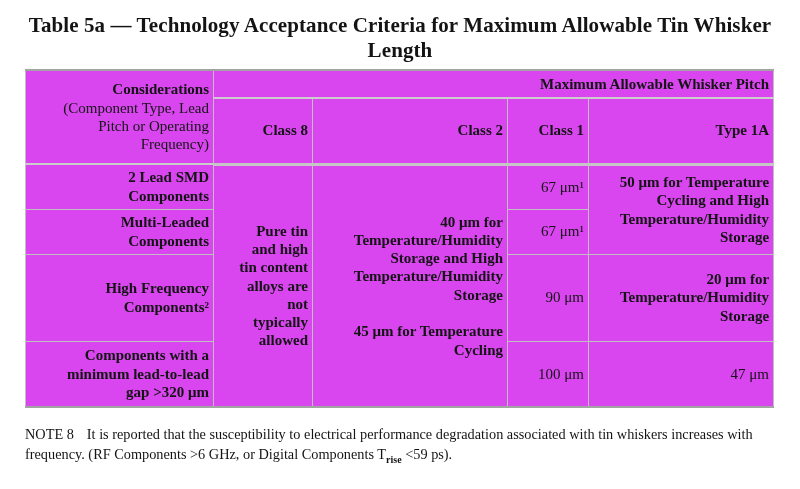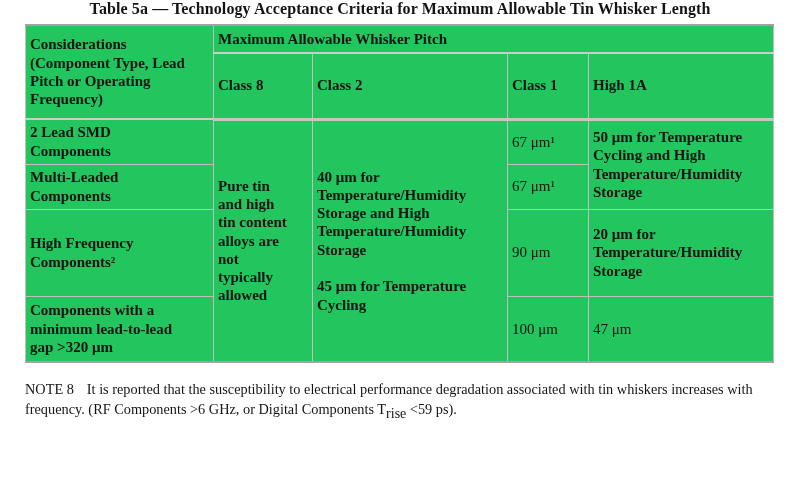--- a/index.html
+++ b/index.html
@@ -6,55 +6,56 @@
   body {
     width: 800px; height: 489px;
     background: #ffffff;
     overflow: hidden;
     font-family: "Liberation Serif", serif;
     color: #141414;
   }
   .page { width: 800px; height: 489px; position: relative; }
 
   .doc-title {
+    padding-top: 13px;
     text-align: center;
     font-weight: bold;
-    font-size: 16px;
+    font-size: 21px;
     letter-spacing: 0.1px;
   }
 
   table.acceptance {
     border-collapse: collapse;
     table-layout: fixed;
     margin: 6px 0 0 25px;
     width: 748px;
     border: 2px solid #a3a3a3;
     border-left-width: 1px;
     border-right-width: 1px;
   }
   table.acceptance td {
     border: 1px solid #bfbfbf;
-    text-align: left;
+    text-align: right;
     vertical-align: middle;
     font-size: 15px;
     line-height: 1.22;
     padding: 2px 4px;
-    background: #22c55e;
+    background: #d946ef;
   }
   td.shaded { background: #f1f1f0; }
   td.bold, .bold { font-weight: bold; }
   .pre { white-space: pre-line; font-weight: bold; }
   tr.hdr-class td { border-bottom: 3px solid #c6c6c6; }
   tr.hdr-span td { border-bottom: 2px solid #cccccc; }
-  .considerations-sub { font-weight: bold; white-space: pre-line; }
+  .considerations-sub { font-weight: normal; white-space: pre-line; }
 
   .notes { margin: 17px 25px 0 25px; width: 755px; }
   .note { margin: 0 0 15px 0; font-size: 14.3px; line-height: 1.38; }
   .note-label { margin-right: 13px; }
-  .note-sub { vertical-align: sub; font-size: 14px; line-height: 0; }
+  .note-sub { vertical-align: sub; font-size: 10px; line-height: 0; font-weight: bold; }
 </style>
 </head>
 <body>
 
 <div class="page">
 
   <div class="doc-title">Table 5a — Technology Acceptance Criteria for Maximum Allowable Tin Whisker Length</div>
 
   <table class="acceptance">
     <colgroup>
@@ -71,21 +72,21 @@
           <div class="considerations-sub">(Component Type, Lead
 Pitch or Operating
 Frequency)</div>
         </td>
         <td class="shaded bold" colspan="4">Maximum Allowable Whisker Pitch</td>
       </tr>
       <tr class="hdr-class" style="height:62px">
         <td class="shaded bold">Class 8</td>
         <td class="shaded bold">Class 2</td>
         <td class="shaded bold">Class 1</td>
-        <td class="shaded bold">High 1A</td>
+        <td class="shaded bold">Type 1A</td>
       </tr>
 
       <tr style="height:45px">
         <td class="shaded bold pre">2 Lead SMD
 Components</td>
         <td class="pre" rowspan="4">Pure tin
 and high
 tin content
 alloys are
 not

